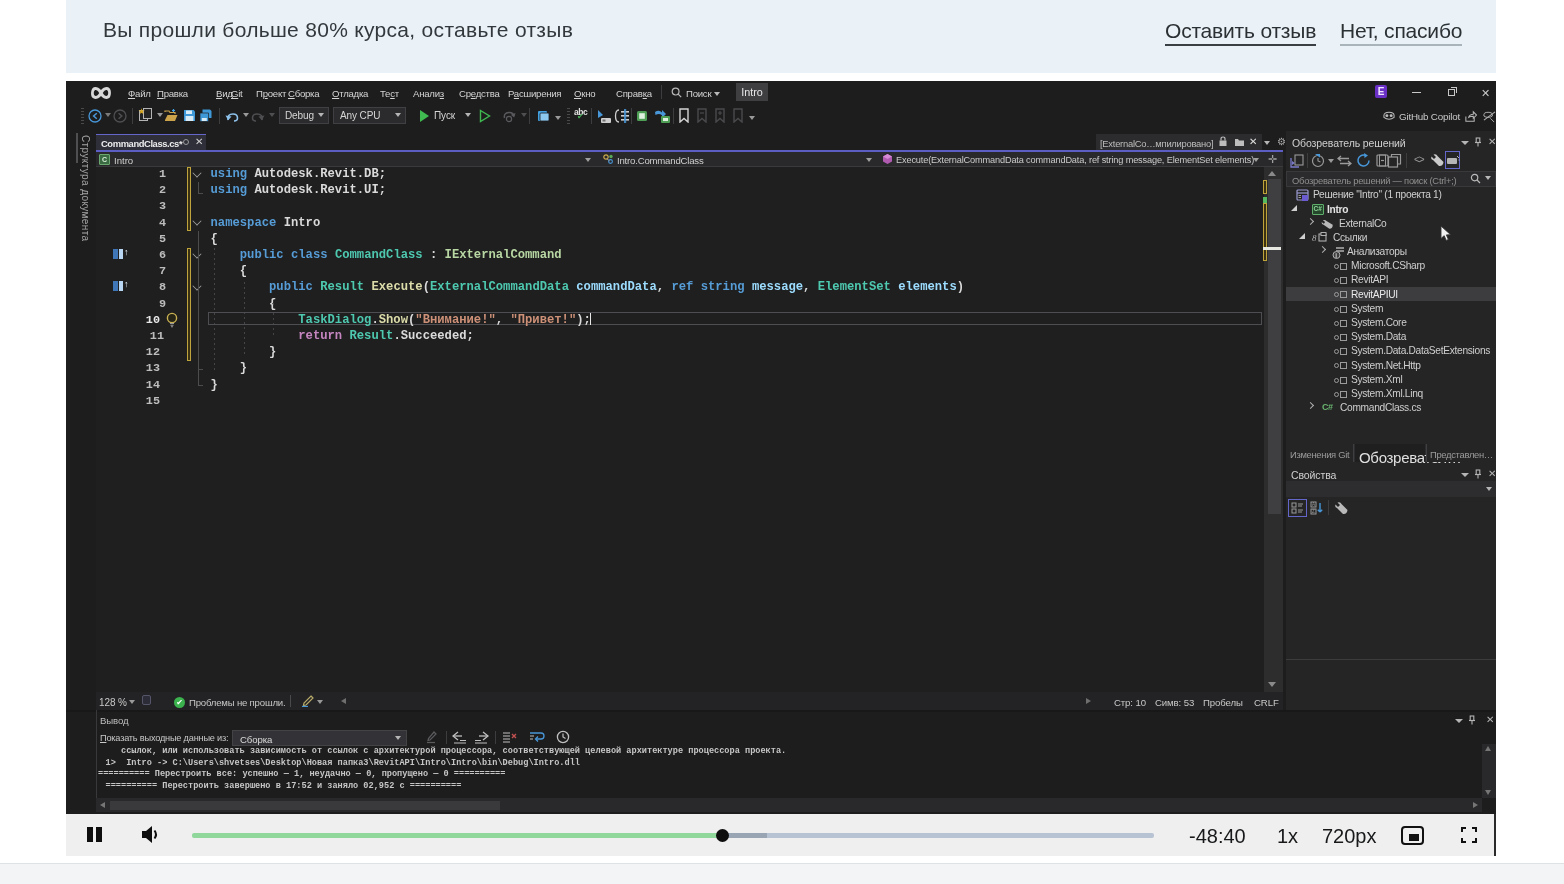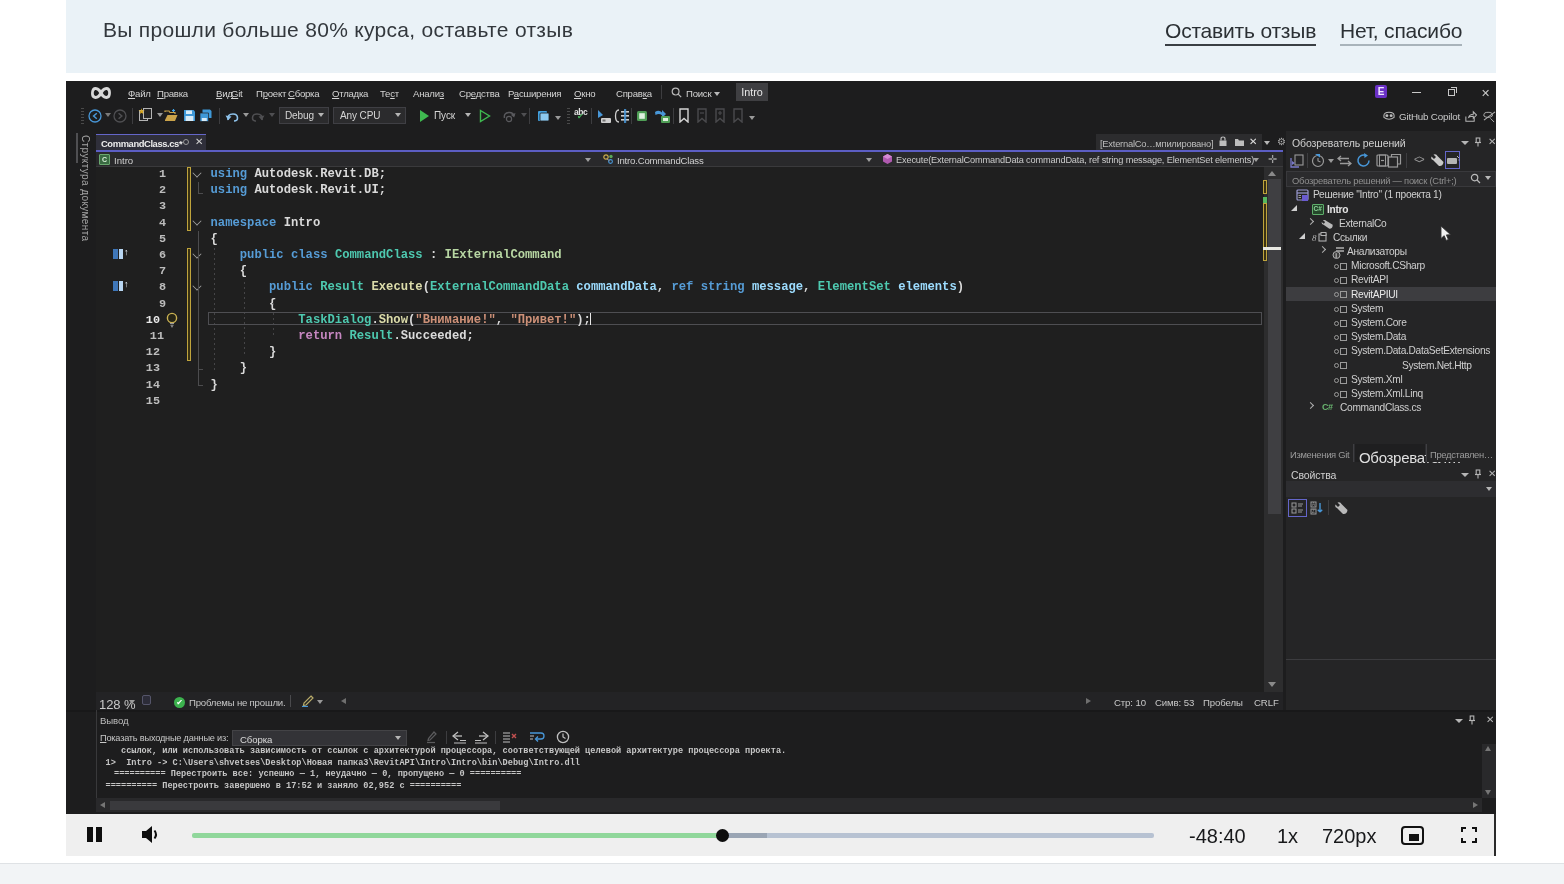--- a/index.html
+++ b/index.html
@@ -290,21 +290,21 @@
 <div class="a" style="left:1264px;top:167px;width:19px;height:525px;background:#2d2d2e"></div>
 <div class="a arr" style="left:1268px;top:171px;border-left:4.5px solid transparent;border-right:4.5px solid transparent;border-bottom:5px solid #8a8a8a"></div>
 <div class="a" style="left:1267.5px;top:179px;width:13px;height:335px;background:#3f3f42"></div>
 <div class="a" style="left:1262.5px;top:180px;width:4.5px;height:14px;border:1px solid #bfa43c;background:#3a3213"></div>
 <div class="a" style="left:1262.5px;top:196.5px;width:4.5px;height:6px;background:#55b95f"></div>
 <div class="a" style="left:1262.5px;top:203px;width:4.5px;height:58px;border:1px solid #bfa43c;background:#3a3213"></div>
 <div class="a" style="left:1262.5px;top:247px;width:18px;height:2.5px;background:#e8e8e2"></div>
 <div class="a arr" style="left:1268px;top:682px;border-left:4.5px solid transparent;border-right:4.5px solid transparent;border-top:5px solid #8a8a8a"></div>
 
 <div class="a" style="left:96px;top:692px;width:1187px;height:18px;background:#232325"></div>
-<div class="a ui" style="left:99px;top:696.5px;font-size:13px">128 %</div>
+<div class="a ui" style="left:99px;top:696.5px;font-size:10px">128 %</div>
 <div class="a arr" style="left:129px;top:700px;border-left:3px solid transparent;border-right:3px solid transparent;border-top:4px solid #9a9a9a"></div>
 <div class="a" style="left:142px;top:695px;width:9px;height:10px;border:1.2px solid #55556a;border-radius:2px;background:#2c2c38"></div>
 <div class="a" style="left:174px;top:696.5px;width:11px;height:11px;background:#3cb24e;border-radius:50%;color:#fff;font-size:8px;text-align:center;line-height:11px">✔</div>
 <div class="a ui" style="left:189px;top:696.5px;font-size:9.6px;letter-spacing:-.2px">Проблемы не прошли.</div>
 <div class="a" style="left:290px;top:695px;width:1px;height:12px;background:#4a4a4d"></div>
 <svg class="a" style="left:301px;top:695px" width="13" height="12" viewBox="0 0 13 12">
     <path d="M10 1 L12 3 L5 10 L2.5 10.5 L3 8 Z" fill="none" stroke="#b8ab6a" stroke-width="1.2"></path>
     <path d="M1 11.5 L7 11.5" stroke="#4897d8" stroke-width="1.2"></path>
   </svg>
 <div class="a arr" style="left:317px;top:700px;border-left:3px solid transparent;border-right:3px solid transparent;border-top:4px solid #9a9a9a"></div>
@@ -354,21 +354,21 @@
     <path d="M2 3 L13 3 Q16 3 16 6 Q16 9 13 9 L8 9" fill="none" stroke="#4897d8" stroke-width="1.3"></path>
     <path d="M10 6.5 L7.5 9 L10 11.5" fill="none" stroke="#4897d8" stroke-width="1.3"></path>
     <path d="M2 6 L6 6 M2 9 L5 9" stroke="#c0c0c0" stroke-width="1.2"></path>
   </svg>
 <svg class="a" style="left:556px;top:730px" width="14" height="14" viewBox="0 0 14 14">
     <circle cx="7" cy="7" r="5.6" fill="none" stroke="#c0c0c0" stroke-width="1.3"></circle>
     <path d="M7 3.5 L7 7 L9.5 8.5" fill="none" stroke="#c0c0c0" stroke-width="1.2"></path>
   </svg>
 <div class="out" style="left:105.5px;top:746.2px">   ссылок, или использовать зависимость от ссылок с архитектурой процессора, соответствующей целевой архитектуре процессора проекта.</div>
 <div class="out" style="left:105.5px;top:757.7px">1&gt;  Intro -&gt; C:\Users\shvetses\Desktop\Новая папка3\RevitAPI\Intro\Intro\bin\Debug\Intro.dll</div>
-<div class="out" style="left:114px;top:769.2px">========== Перестроить все: успешно — 1, неудачно — 0, пропущено — 0 ==========</div>
+<div class="out" style="left:98px;top:769.2px">========== Перестроить все: успешно — 1, неудачно — 0, пропущено — 0 ==========</div>
 <div class="out" style="left:105.5px;top:780.7px">========== Перестроить завершено в 17:52 и заняло 02,952 с ==========</div>
 
 <div class="a" style="left:96px;top:798px;width:1386px;height:14px;background:#29292b"></div>
 <div class="a arr" style="left:100px;top:801.5px;border-top:3.5px solid transparent;border-bottom:3.5px solid transparent;border-right:5px solid #767676"></div>
 <div class="a arr" style="left:1473px;top:801.5px;border-top:3.5px solid transparent;border-bottom:3.5px solid transparent;border-left:5px solid #767676"></div>
 <div class="a" style="left:110px;top:800.5px;width:390px;height:9px;background:#3a3a3d"></div>
 <div class="a" style="left:1482px;top:744px;width:14px;height:54px;background:#29292b"></div>
 <div class="a arr" style="left:1485px;top:746px;border-left:3.5px solid transparent;border-right:3.5px solid transparent;border-bottom:5px solid #767676"></div>
 <div class="a arr" style="left:1485px;top:790px;border-left:3.5px solid transparent;border-right:3.5px solid transparent;border-top:5px solid #767676"></div>
 
@@ -493,21 +493,21 @@
 <div class="trow" style="left:1351px;top:331.2px">System.Data</div>
 <div class="refi" style="left:1334px;top:348.2px">
     <i style="left:0;top:1px;width:5px;height:5px;border-radius:50%"></i>
     <i style="left:6px;top:0;width:7px;height:7px"></i>
   </div>
 <div class="trow" style="left:1351px;top:345.4px">System.Data.DataSetExtensions</div>
 <div class="refi" style="left:1334px;top:362.4px">
     <i style="left:0;top:1px;width:5px;height:5px;border-radius:50%"></i>
     <i style="left:6px;top:0;width:7px;height:7px"></i>
   </div>
-<div class="trow" style="left:1402px;top:359.6px">System.Net.Http</div>
+<div class="trow" style="left:1351px;top:359.6px">System.Net.Http</div>
 <div class="refi" style="left:1334px;top:376.6px">
     <i style="left:0;top:1px;width:5px;height:5px;border-radius:50%"></i>
     <i style="left:6px;top:0;width:7px;height:7px"></i>
   </div>
 <div class="trow" style="left:1351px;top:373.8px">System.Xml</div>
 <div class="refi" style="left:1334px;top:390.8px">
     <i style="left:0;top:1px;width:5px;height:5px;border-radius:50%"></i>
     <i style="left:6px;top:0;width:7px;height:7px"></i>
   </div>
 <div class="trow" style="left:1351px;top:388px">System.Xml.Linq</div>

